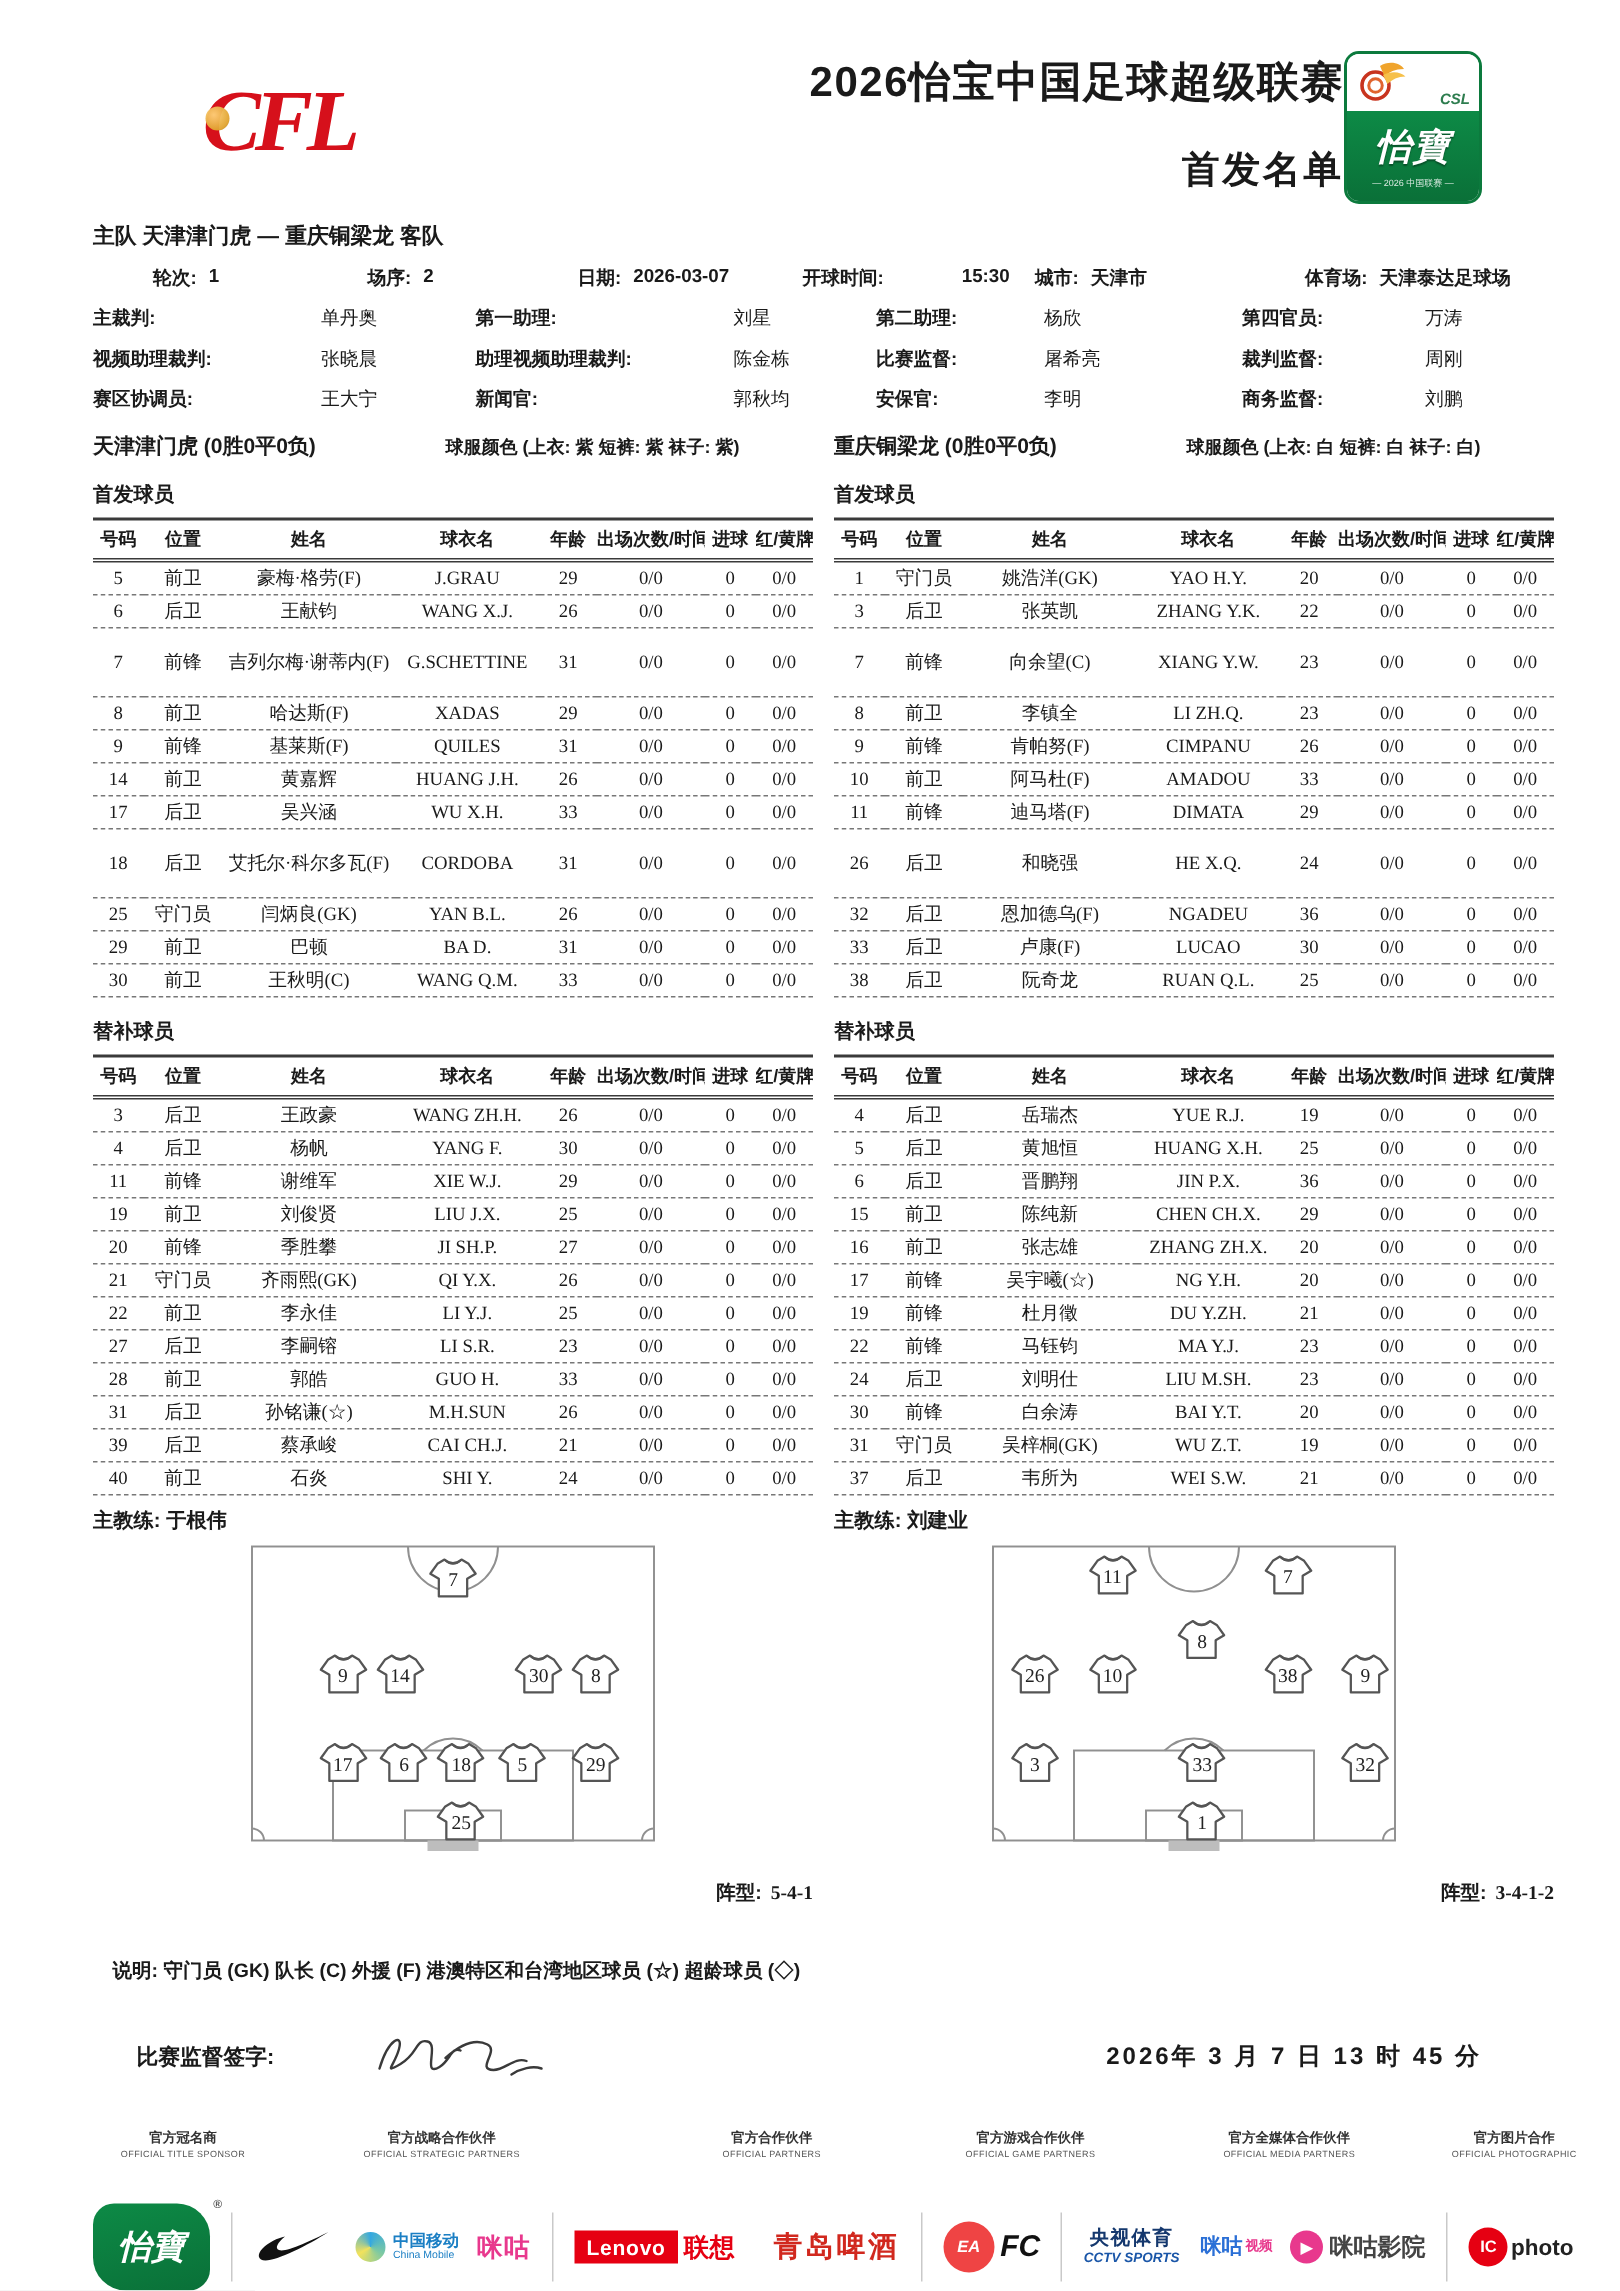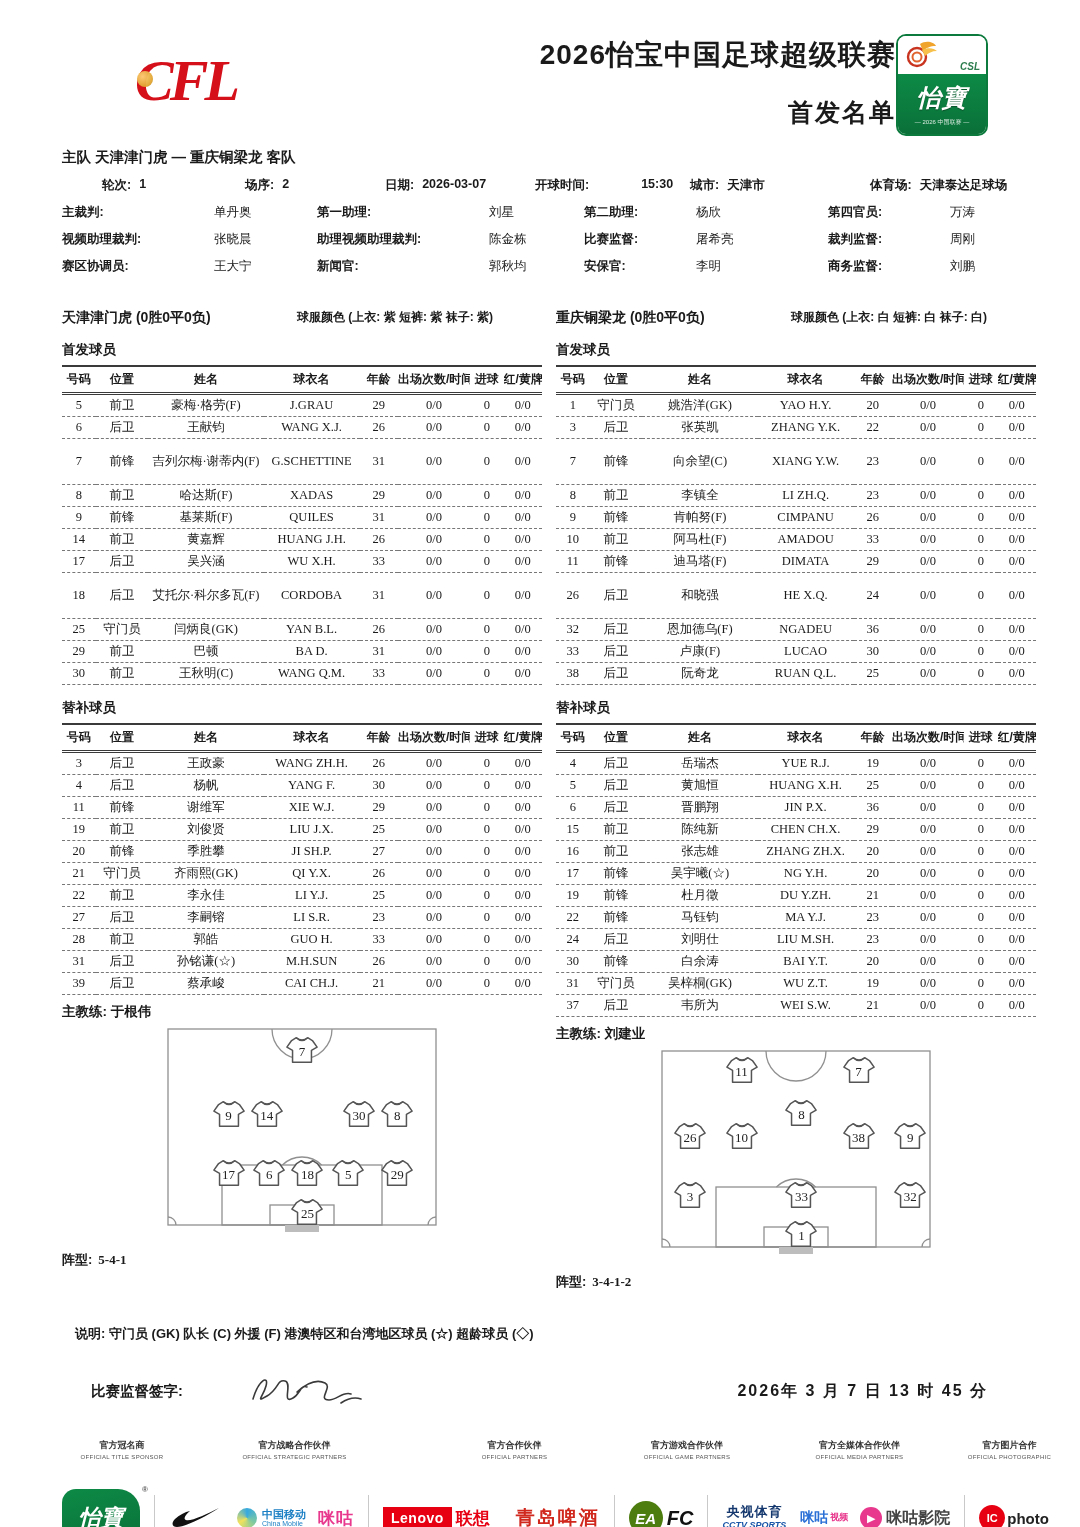--- a/index.html
+++ b/index.html
@@ -40,21 +40,21 @@
   .info-line .pair:nth-child(4) { width: 155px; gap: 44px; }
   .info-line .pair:nth-child(5) { width: 180px; }
   .officials { margin: 10px 0 0 62px; display: grid;
                grid-template-columns: 152px 103px 172px 95px 112px 132px 122px auto;
                row-gap: 10px; font-size: 12.5px; }
   .officials .lab { font-weight: 600; }
   .officials .val { font-weight: 400; }
 
   
   .blocks { display: grid; grid-template-columns: 1fr 1fr; column-gap: 14px; margin: 14px 44px 0 62px; }
-  .colors-row { display: flex; align-items: flex-start; margin-top: 20px; }
+  .colors-row { display: flex; align-items: flex-end; }
   .team-name { font-size: 14px; font-weight: bold; width: 235px; }
   .kit { font-size: 12px; font-weight: bold; }
   .section-label { font-size: 13.5px; font-weight: bold; margin: 14px 0 6px 0; }
 
   table { width: 100%; border-collapse: collapse; table-layout: fixed;
           font-family: "Liberation Serif", serif; font-size: 12.5px; }
   thead th { font-family: "Liberation Sans", sans-serif; font-weight: bold; font-size: 12px;
           border-top: 2px solid #3a3a3a; border-bottom: 3px double #3a3a3a;
           padding: 4px 0; white-space: nowrap; overflow: hidden; }
   tbody td { border-bottom: 1.4px dashed #777; text-align: center; padding: 2px 1px;
@@ -64,21 +64,21 @@
   table.starting tbody tr:nth-child(8) { height: 46px; }
   .coach-line { font-size: 13.5px; font-weight: bold; margin: 8px 0 6px 0; }
 
   
   .pitch-wrap { width: 272px; height: 208px; margin: 6px auto 0 auto; position: relative; }
   .pitch-svg { position: absolute; left: 0; top: 0; }
   .jersey { position: absolute; width: 34px; height: 31px; transform: translate(-50%,-50%); }
   .jersey svg { position: absolute; left: 0; top: 0; }
   .jersey .jnum { position: absolute; left: 0; right: 0; top: 9px; text-align: center;
           font-family: "Liberation Serif", serif; font-size: 13px; color: #222; }
-  .formation-line { text-align: left; font-size: 13px; font-weight: 600; margin-top: 16px; }
+  .formation-line { text-align: right; font-size: 13px; font-weight: 600; margin-top: 16px; }
   .formation-line .f-val { margin-left: 6px; font-family: "Liberation Serif", serif; font-weight: bold; }
 
   
   .note-line { margin: 34px 0 0 75px; font-size: 13px; font-weight: bold; }
   .sign-row { margin: 26px 92px 0 75px; display: flex; align-items: center; }
   .sign-label { font-size: 14.5px; font-weight: bold; margin-left: 16px; }
   .signature { margin-left: 60px; }
   .datetime { margin-left: auto; font-size: 16px; font-weight: bold; letter-spacing: 2px; }
 
   .tiers { display: flex; margin: 26px 0 0 62px; width: 990px; }
@@ -104,22 +104,22 @@
       background: conic-gradient(#35a8e0, #7dc9a2, #f2e25c, #35a8e0); margin-right: 5px; }
   .cm-text { font-size: 11px; font-weight: bold; color: #1b7fc4; line-height: 1.1; }
   .cm-text .en { font-size: 7px; font-weight: normal; display: block; }
   .migu-logo { font-size: 17px; font-weight: bold; color: #e8388d; margin-left: 12px; letter-spacing: 1px; }
   .lenovo-logo { display: flex; align-items: center; }
   .lenovo-box { background: #e60012; color: #fff; font-size: 14px; font-weight: bold;
       padding: 3px 8px; letter-spacing: .5px; }
   .lenovo-cn { color: #e60012; font-size: 17px; font-weight: bold; margin-left: 4px; }
   .tsingtao-logo { font-size: 19px; font-weight: bold; color: #d1281e; margin-left: 26px; letter-spacing: 2px; }
   .ea-logo { display: flex; align-items: center; }
-  .ea-circle { width: 34px; height: 34px; border-radius: 50%; background: #4d7c0f; color: #fff;
-      display: flex; align-items: center; justify-content: center; font-size: 15px; font-weight: bold; font-style: italic; }
+  .ea-circle { width: 34px; height: 34px; border-radius: 50%; background: #ef4444; color: #fff;
+      display: flex; align-items: center; justify-content: center; font-size: 11px; font-weight: bold; font-style: italic; }
   .ea-fc { font-size: 20px; font-weight: bold; font-style: italic; color: #111; margin-left: 4px; }
   .cctv-logo { text-align: center; line-height: 1.15; }
   .cctv-cn { font-size: 13px; font-weight: bold; color: #15386e; letter-spacing: 1px; }
   .cctv-en { font-size: 9px; font-weight: bold; font-style: italic; color: #1a56a8; }
   .miguv-logo { display: flex; align-items: center; margin-left: 14px; font-size: 14px; font-weight: bold; color: #2a6fd6; }
   .miguv-logo .accent { color: #e8388d; font-size: 9px; margin-left: 2px; line-height: 1.1; }
   .migucin-logo { display: flex; align-items: center; margin-left: 12px; }
   .migucin-circle { width: 22px; height: 22px; border-radius: 50%; background: #e8388d; margin-right: 4px;
       display:flex; align-items:center; justify-content:center; color:#fff; font-size:11px; }
   .migucin-text { font-size: 16px; font-weight: bold; color: #444; }
@@ -487,20 +487,30 @@
             <tr>
               <td>39</td>
               <td>后卫</td>
               <td>蔡承峻</td>
               <td>CAI CH.J.</td>
               <td>21</td>
               <td>0/0</td>
               <td>0</td>
               <td>0/0</td>
             </tr>
+            <tr>
+              <td>40</td>
+              <td>前卫</td>
+              <td>石炎</td>
+              <td>SHI Y.</td>
+              <td>24</td>
+              <td>0/0</td>
+              <td>0</td>
+              <td>0/0</td>
+            </tr>
           </tbody>
         </table>
       <div class="coach-line">
         <span>主教练:</span> <span>于根伟</span>
       </div>
       <div class="pitch-wrap">
         <svg class="pitch-svg" width="272" height="208" viewBox="0 0 272 208">
           <g fill="none" stroke="#909090" stroke-width="1.3">
             <rect x="2" y="2" width="268" height="196"></rect>
             <path d="M106 2 A30 30 0 0 0 166 2"></path>

